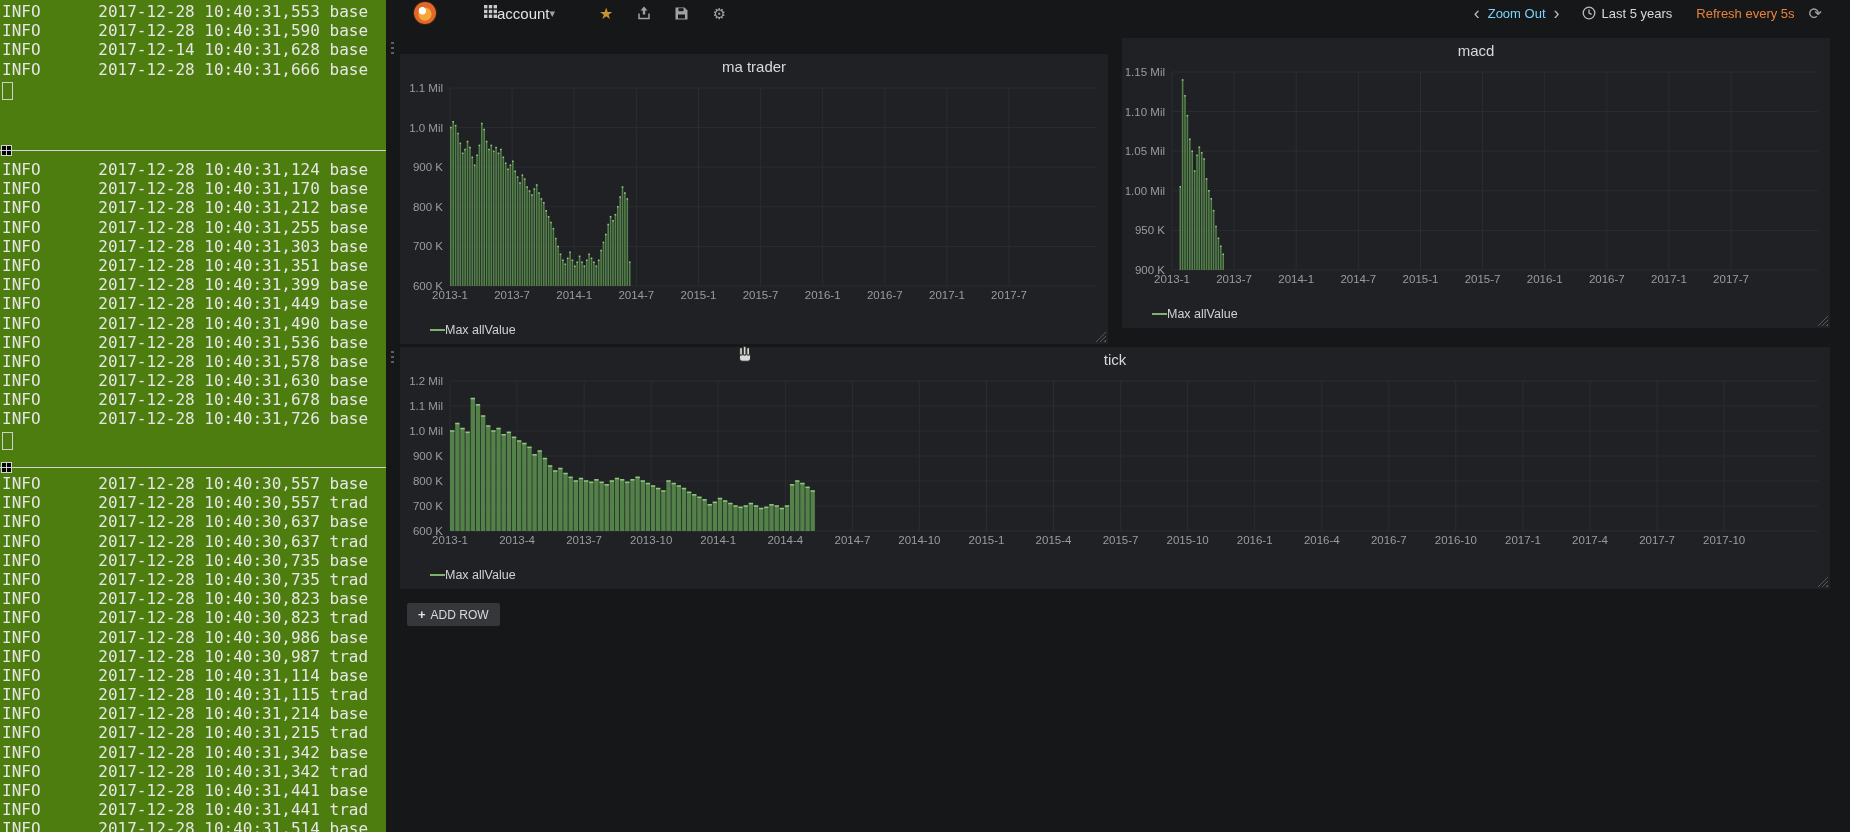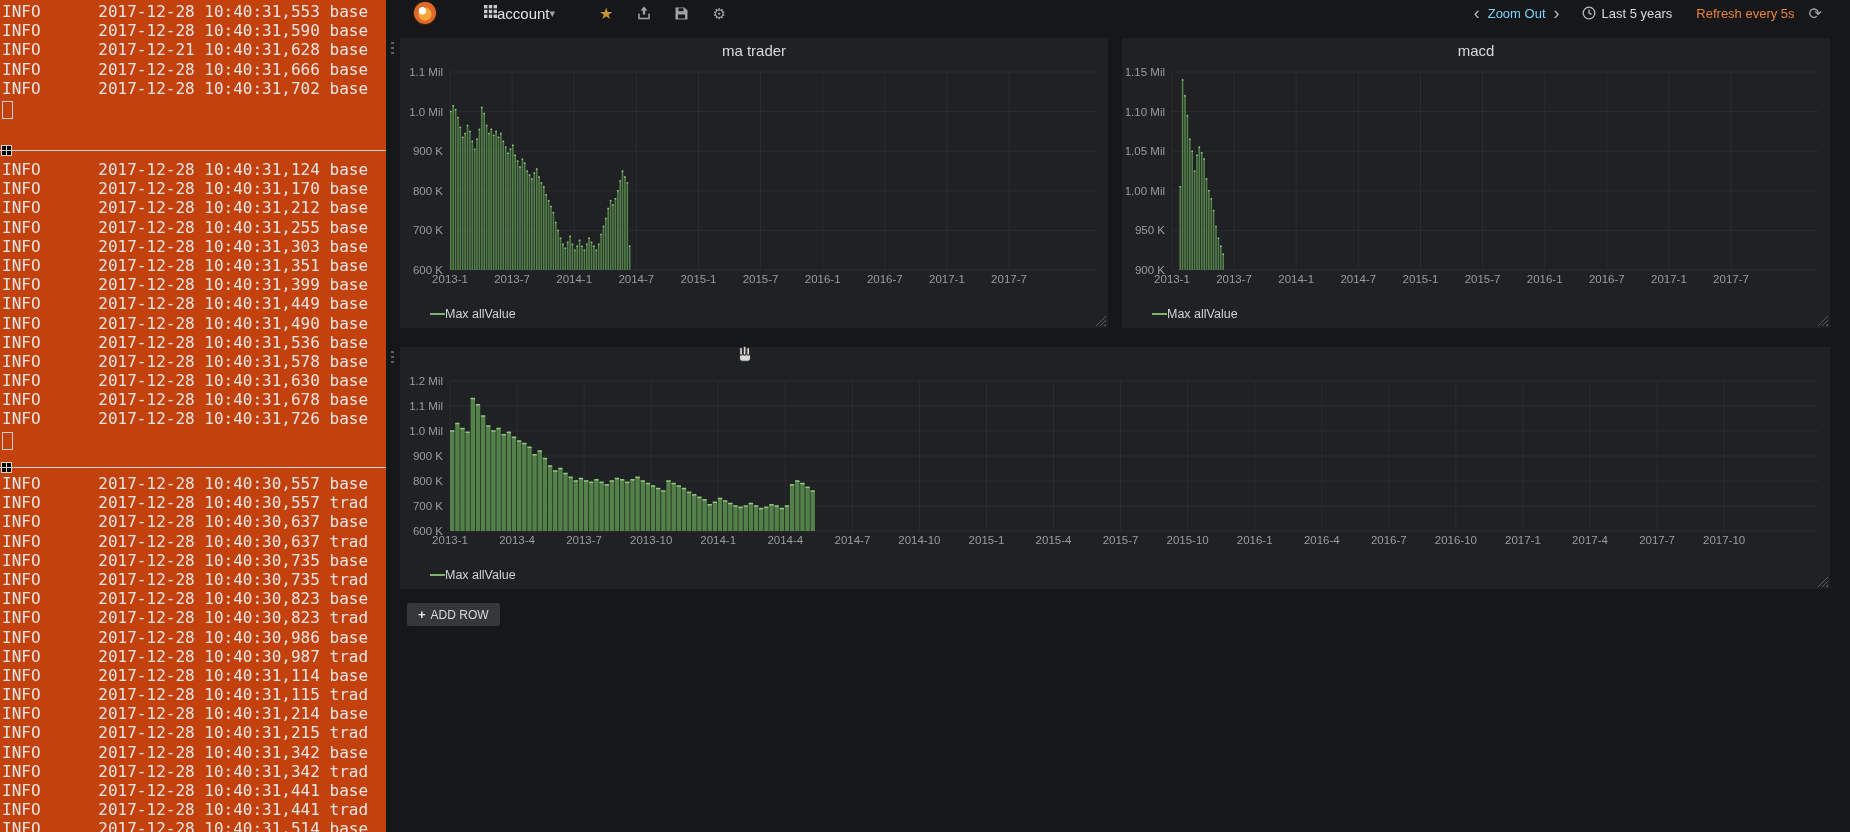--- a/index.html
+++ b/index.html
@@ -5,21 +5,21 @@
   html,body{margin:0;padding:0;}
   body{
     position:relative;width:1850px;height:832px;overflow:hidden;
     background:#000;font-family:"Liberation Sans",sans-serif;
     -webkit-font-smoothing:antialiased;
   }
 
   
   .terminal{
     position:absolute;left:0;top:0;width:386px;height:832px;
-    background:#c2410c;color:#e6e6e6;overflow:hidden;
+    background:#4d7c0f;color:#e6e6e6;overflow:hidden;
     font-family:"DejaVu Sans Mono",monospace;font-size:16px;line-height:19.2px;
   }
   .t-pane{position:absolute;left:2px;right:0;white-space:pre;}
   .t-line{height:19.2px;}
   .t-cursor{width:9px;height:16px;border:1px solid #cfcfcf;margin-top:3px;}
   .t-divider{position:absolute;left:0;width:100%;height:1px;background:#d4d4d4;}
   .t-div-icon{
     position:absolute;left:1px;top:-5px;width:9px;height:9px;
     border:1px solid #d4d4d4;
     background:
@@ -86,21 +86,21 @@
   }
   .add-row .plus{font-weight:bold;font-size:13px;color:#e3e3e5;}
 
   
   .mouse-cursor{position:absolute;left:736px;top:344px;width:18px;height:20px;pointer-events:none;}
 </style>
 </head>
 <body>
 
 <div class="terminal">
-  <div class="t-pane" style="top:2px"><div class="t-line">INFO      2017-12-28 10:40:31,553 base</div><div class="t-line">INFO      2017-12-28 10:40:31,590 base</div><div class="t-line">INFO      2017-12-21 10:40:31,628 base</div><div class="t-line">INFO      2017-12-28 10:40:31,666 base</div><div class="t-line">INFO      2017-12-28 10:40:31,702 base</div><div class="t-cursor"></div></div>
+  <div class="t-pane" style="top:2px"><div class="t-line">INFO      2017-12-28 10:40:31,553 base</div><div class="t-line">INFO      2017-12-28 10:40:31,590 base</div><div class="t-line">INFO      2017-12-14 10:40:31,628 base</div><div class="t-line">INFO      2017-12-28 10:40:31,666 base</div><div class="t-cursor"></div></div>
   <div class="t-divider" style="top:150px">
     <span class="t-div-icon"></span>
   </div>
   <div class="t-pane" style="top:160px"><div class="t-line">INFO      2017-12-28 10:40:31,124 base</div><div class="t-line">INFO      2017-12-28 10:40:31,170 base</div><div class="t-line">INFO      2017-12-28 10:40:31,212 base</div><div class="t-line">INFO      2017-12-28 10:40:31,255 base</div><div class="t-line">INFO      2017-12-28 10:40:31,303 base</div><div class="t-line">INFO      2017-12-28 10:40:31,351 base</div><div class="t-line">INFO      2017-12-28 10:40:31,399 base</div><div class="t-line">INFO      2017-12-28 10:40:31,449 base</div><div class="t-line">INFO      2017-12-28 10:40:31,490 base</div><div class="t-line">INFO      2017-12-28 10:40:31,536 base</div><div class="t-line">INFO      2017-12-28 10:40:31,578 base</div><div class="t-line">INFO      2017-12-28 10:40:31,630 base</div><div class="t-line">INFO      2017-12-28 10:40:31,678 base</div><div class="t-line">INFO      2017-12-28 10:40:31,726 base</div><div class="t-cursor"></div></div>
   <div class="t-divider" style="top:467px">
     <span class="t-div-icon"></span>
   </div>
   <div class="t-pane" style="top:474px"><div class="t-line">INFO      2017-12-28 10:40:30,557 base</div><div class="t-line">INFO      2017-12-28 10:40:30,557 trad</div><div class="t-line">INFO      2017-12-28 10:40:30,637 base</div><div class="t-line">INFO      2017-12-28 10:40:30,637 trad</div><div class="t-line">INFO      2017-12-28 10:40:30,735 base</div><div class="t-line">INFO      2017-12-28 10:40:30,735 trad</div><div class="t-line">INFO      2017-12-28 10:40:30,823 base</div><div class="t-line">INFO      2017-12-28 10:40:30,823 trad</div><div class="t-line">INFO      2017-12-28 10:40:30,986 base</div><div class="t-line">INFO      2017-12-28 10:40:30,987 trad</div><div class="t-line">INFO      2017-12-28 10:40:31,114 base</div><div class="t-line">INFO      2017-12-28 10:40:31,115 trad</div><div class="t-line">INFO      2017-12-28 10:40:31,214 base</div><div class="t-line">INFO      2017-12-28 10:40:31,215 trad</div><div class="t-line">INFO      2017-12-28 10:40:31,342 base</div><div class="t-line">INFO      2017-12-28 10:40:31,342 trad</div><div class="t-line">INFO      2017-12-28 10:40:31,441 base</div><div class="t-line">INFO      2017-12-28 10:40:31,441 trad</div><div class="t-line">INFO      2017-12-28 10:40:31,514 base</div></div>
 </div>
 
@@ -160,21 +160,21 @@
         <path d="M7 3.5 V7 L9.6 8.4" stroke="#b9bbbe" stroke-width="1.3" fill="none"></path>
       </svg>
     </span>
     <span class="time-range">Last 5 years</span>
     <span class="refresh-label">Refresh every 5s</span>
     <span class="refresh-icon">⟳</span>
   </div>
 
   <div class="row-handle" style="left:5px;top:42px"></div>
 
-  <div class="panel" style="left:14px;top:38px;width:708px;height:290px">
+  <div class="panel" style="left:14px;top:54px;width:708px;height:290px">
     <div class="panel-title">ma trader</div>
     <div class="chart"><svg width="700" height="222">
           <line class="grid" x1="46.0" x2="46.0" y1="6" y2="204"></line>
           <text class="xlab" x="46.0" y="217">2013-1</text>
           <line class="grid" x1="108.1" x2="108.1" y1="6" y2="204"></line>
           <text class="xlab" x="108.1" y="217">2013-7</text>
           <line class="grid" x1="170.2" x2="170.2" y1="6" y2="204"></line>
           <text class="xlab" x="170.2" y="217">2014-1</text>
           <line class="grid" x1="232.3" x2="232.3" y1="6" y2="204"></line>
           <text class="xlab" x="232.3" y="217">2014-7</text>
@@ -439,20 +439,21 @@
     <div class="legend">
       <span class="legend-line"></span>
       <span>Max allValue</span>
     </div>
     <div class="resize-handle"></div>
   </div>
 
   <div class="row-handle" style="left:5px;top:351px"></div>
 
   <div class="panel" style="left:14px;top:347px;width:1430px;height:242px">
+    <div class="panel-title">tick</div>
     <div class="chart"><svg width="1422" height="174">
           <line class="grid" x1="46.0" x2="46.0" y1="6" y2="156"></line>
           <text class="xlab" x="46.0" y="169">2013-1</text>
           <line class="grid" x1="113.1" x2="113.1" y1="6" y2="156"></line>
           <text class="xlab" x="113.1" y="169">2013-4</text>
           <line class="grid" x1="180.1" x2="180.1" y1="6" y2="156"></line>
           <text class="xlab" x="180.1" y="169">2013-7</text>
           <line class="grid" x1="247.2" x2="247.2" y1="6" y2="156"></line>
           <text class="xlab" x="247.2" y="169">2013-10</text>
           <line class="grid" x1="314.2" x2="314.2" y1="6" y2="156"></line>

